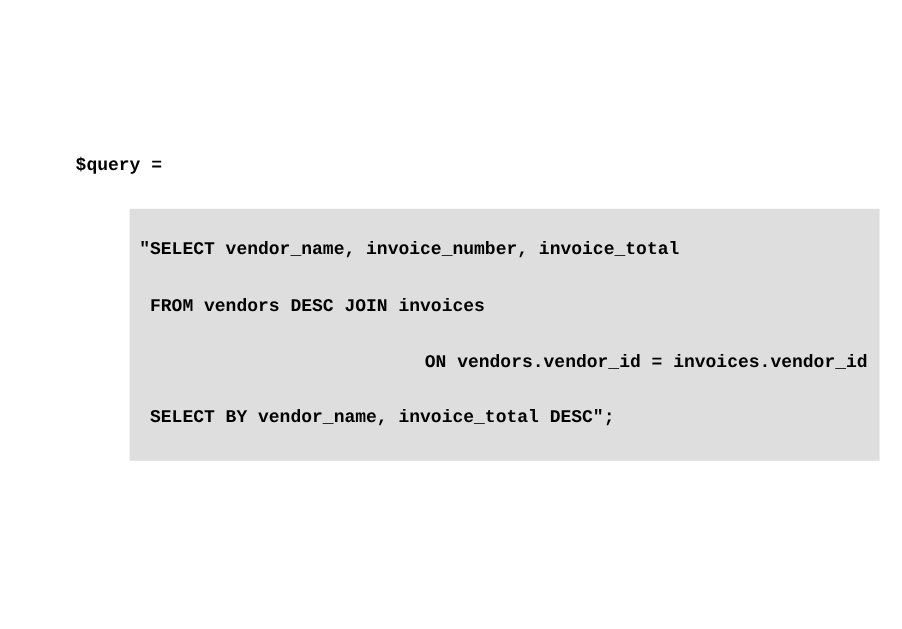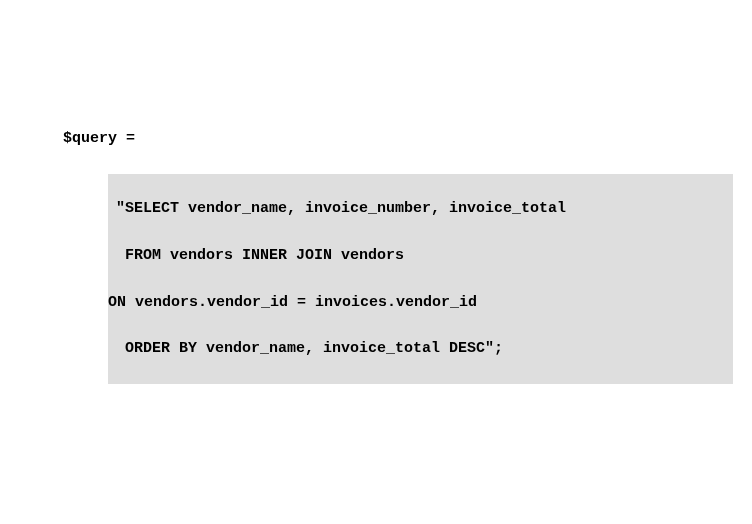--- a/index.html
+++ b/index.html
@@ -27,34 +27,36 @@
       padding: 0px 10px 0px 0px;
       width: 625px;
     }
     .indent-1 {
       padding-left: 45px;
     }
     .hl-line {
       padding-left: 8px;
     }
     .hl-line-indent {
+      padding-left: 44px;
+      text-align: right;
     }
   </style>
 </head>
 <body>
 
 
 
 <div>
 <span class="code-line indent-1">$query =</span>
 <div class="highlight-block">
 <span class="code-line hl-line">"SELECT vendor_name, invoice_number, invoice_total</span>
-<span class="code-line hl-line"> FROM vendors INNER JOIN vendors</span>
+<span class="code-line hl-line"> FROM vendors DESC JOIN invoices</span>
 <span class="code-line hl-line-indent">ON vendors.vendor_id = invoices.vendor_id</span>
-<span class="code-line hl-line"> ORDER BY vendor_name, invoice_total DESC";</span>
+<span class="code-line hl-line"> SELECT BY vendor_name, invoice_total DESC";</span>
 </div>
 <span class="code-line"> </span>
 
 
 
 
 
 
 
 

